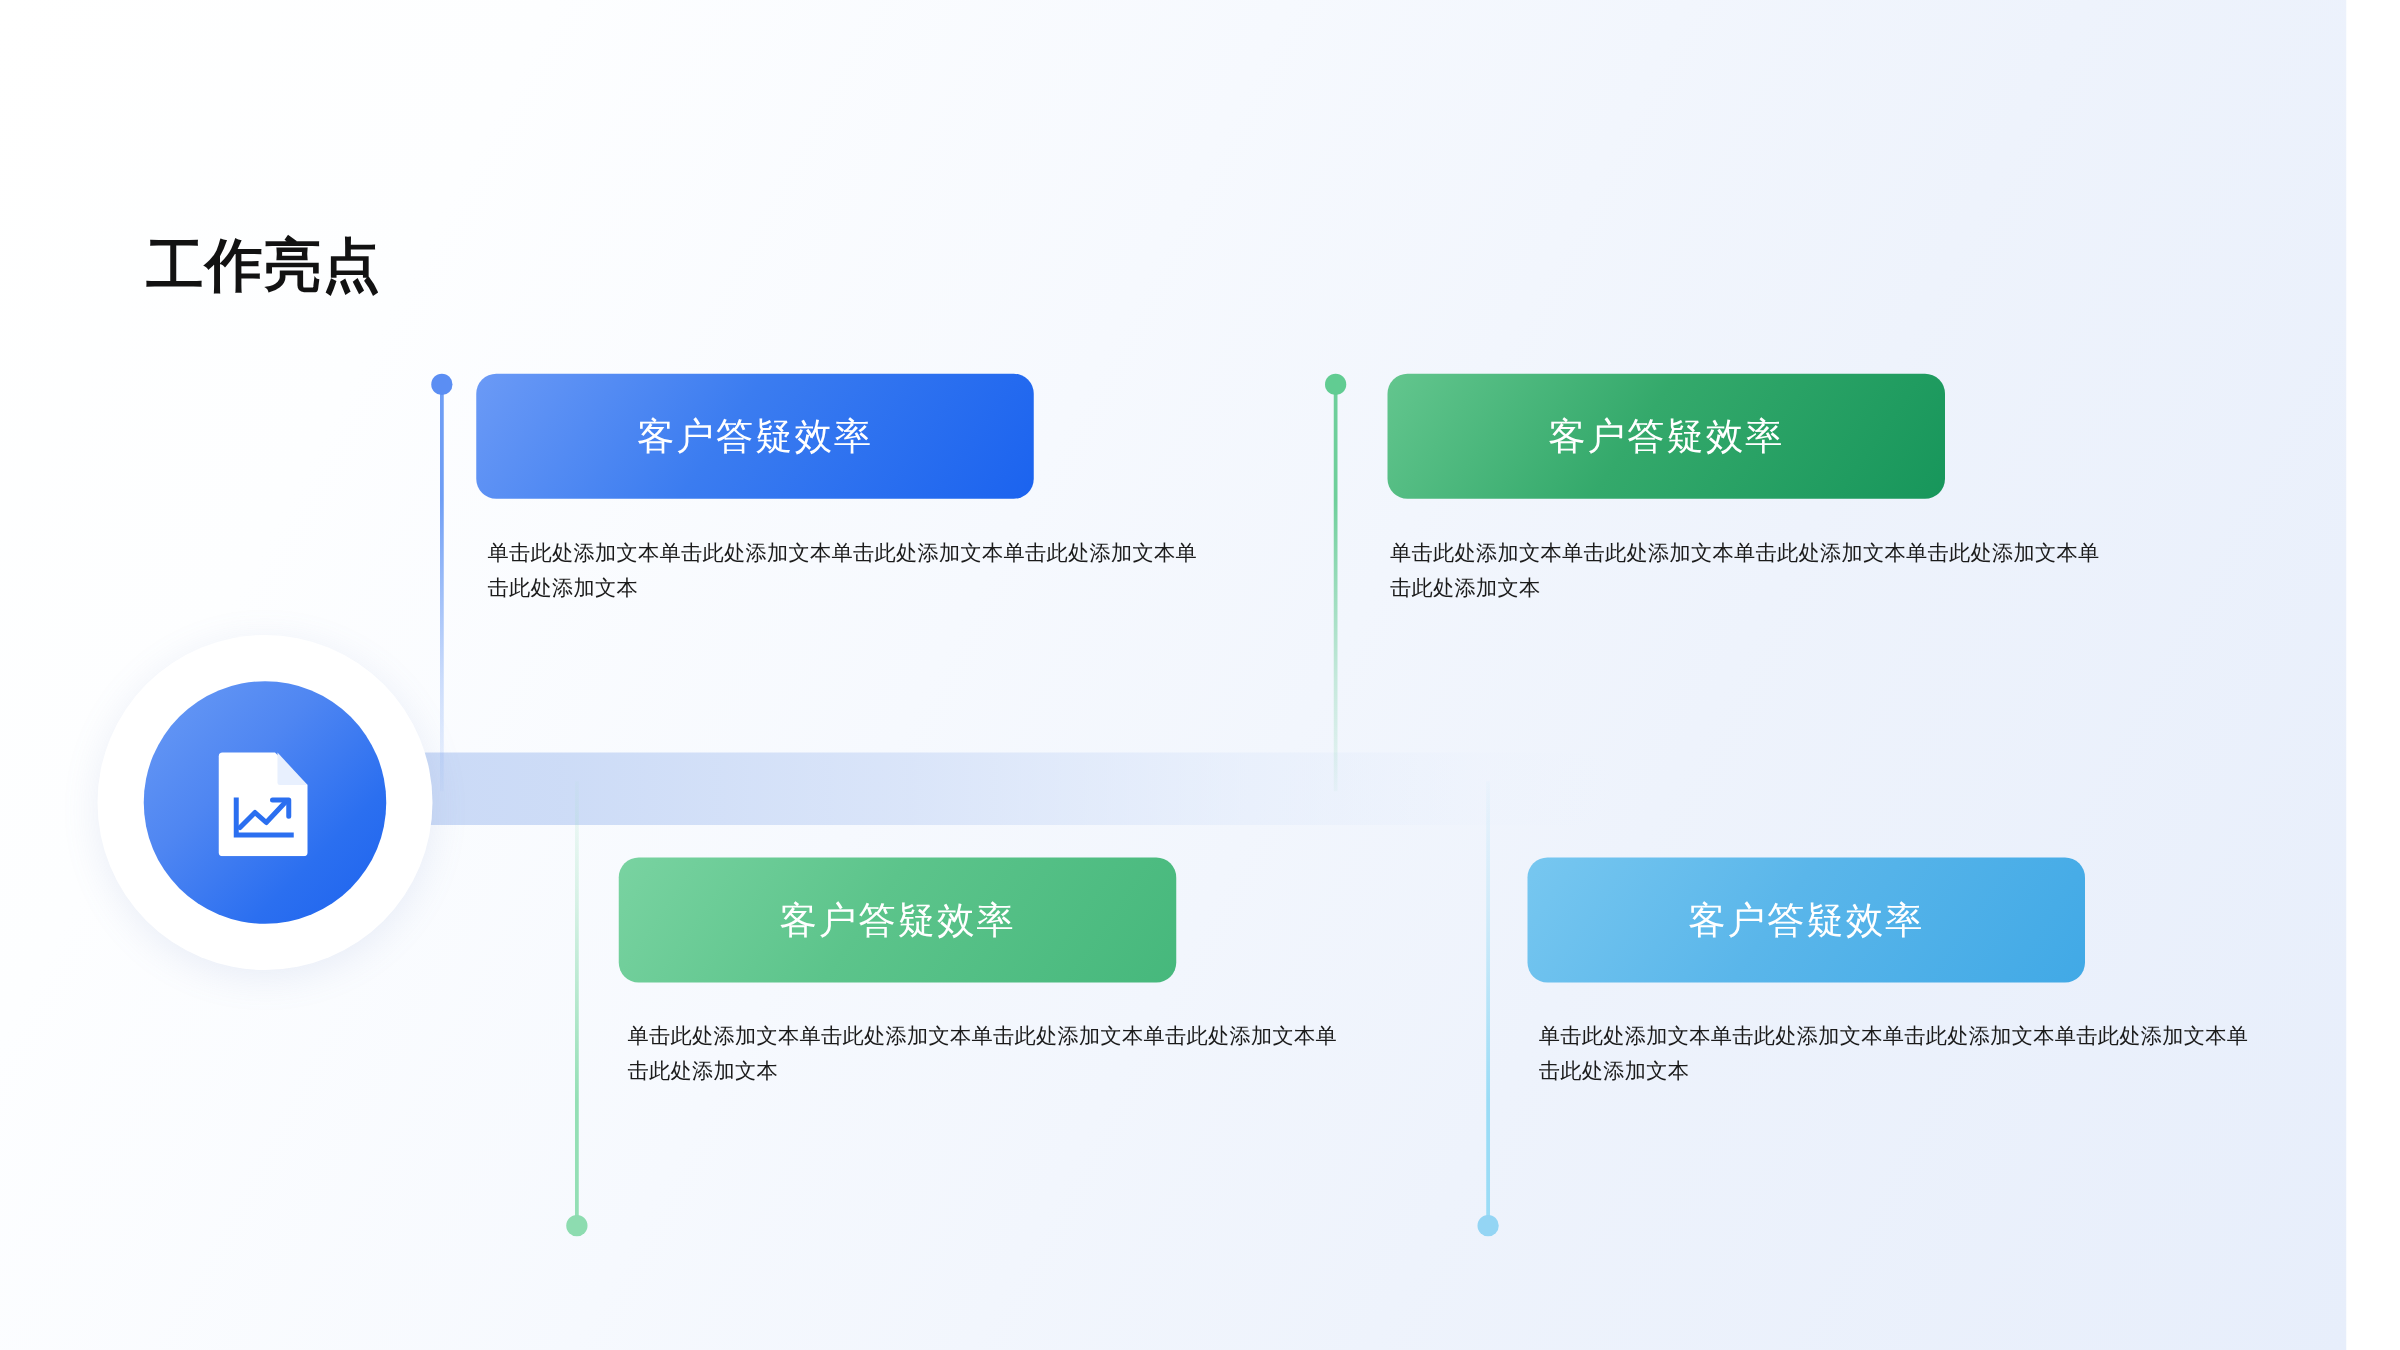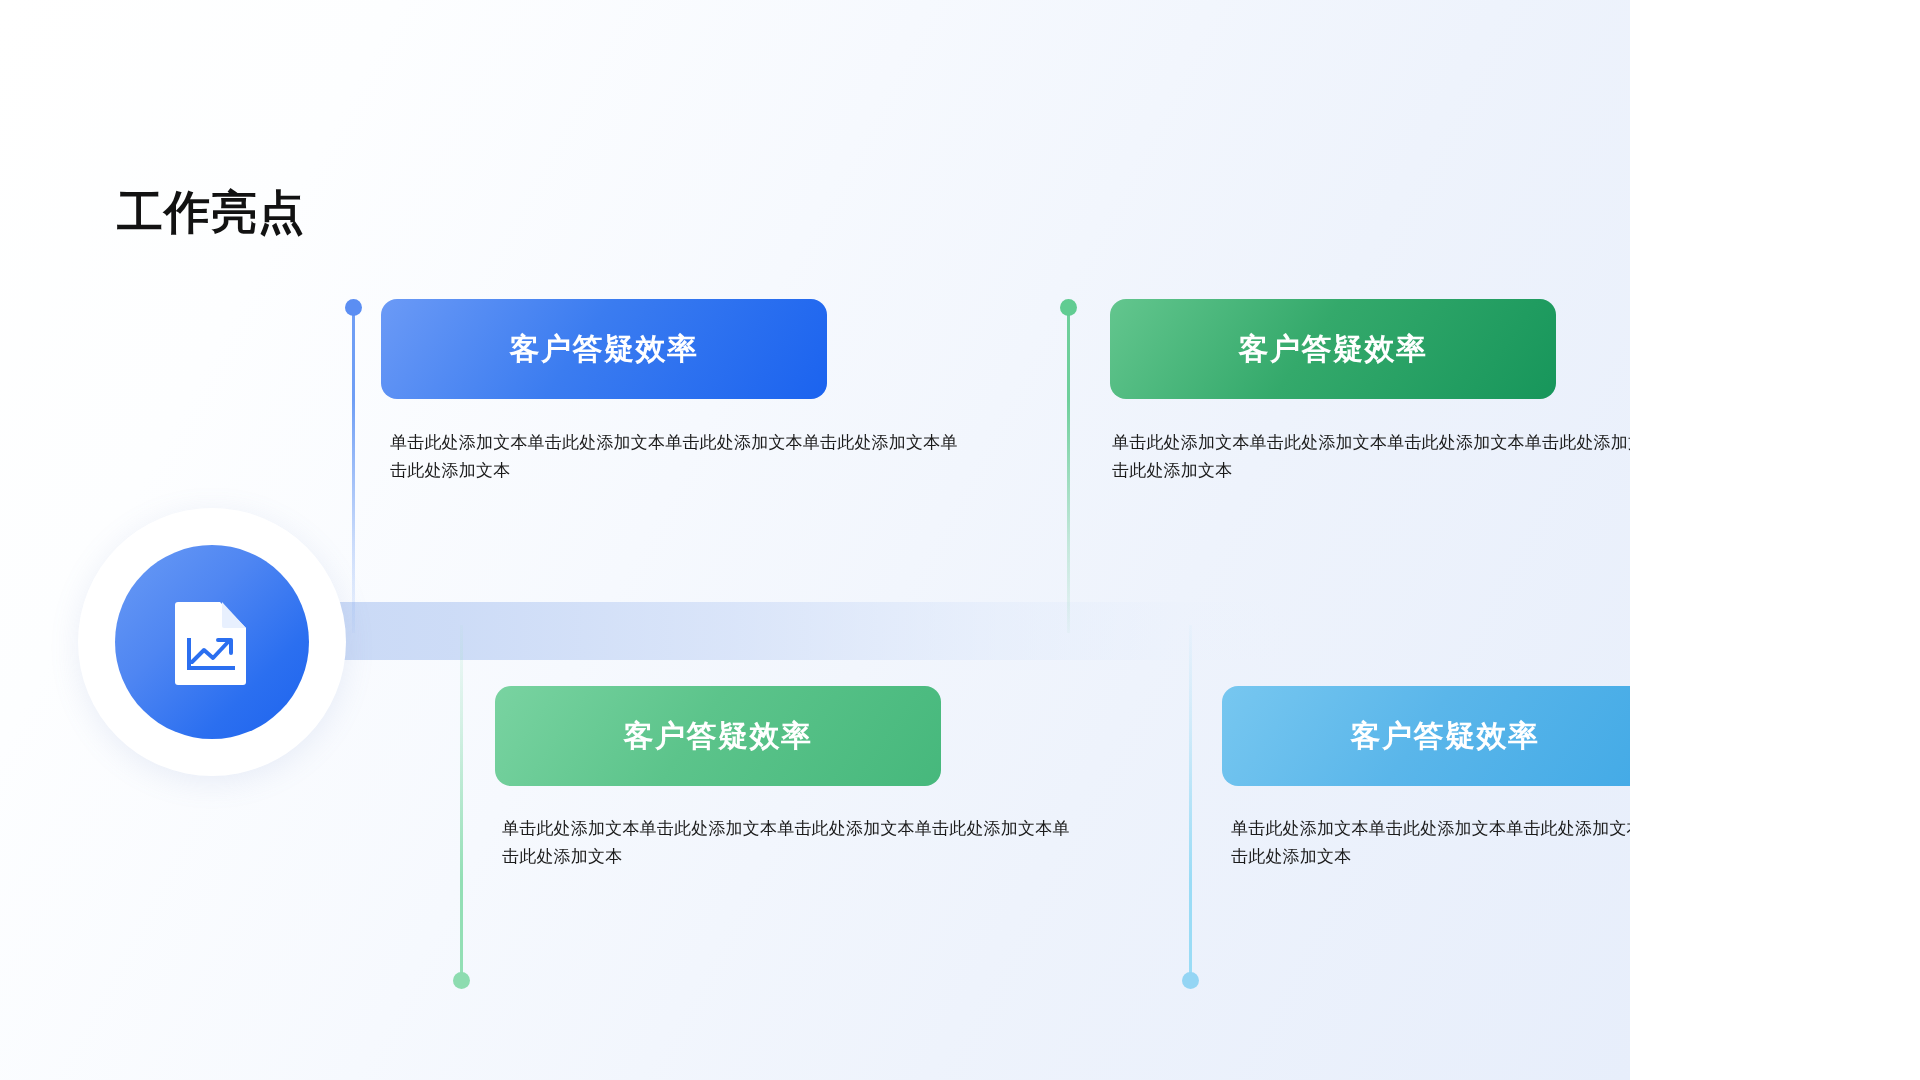--- a/index.html
+++ b/index.html
@@ -8,21 +8,21 @@
   }
   body {
     width: 1920px;
     height: 1080px;
     overflow: hidden;
     font-family: "Liberation Sans", "DejaVu Sans", sans-serif;
   }
 
   #slide {
     position: relative;
-    width: 1630px;
+    width: 1877px;
     height: 1080px;
     background: linear-gradient(118deg,
         #ffffff 0%,
         #fdfeff 18%,
         #f6f9fe 42%,
         #eef3fc 68%,
         #e7eefb 100%);
     overflow: hidden;
   }
 
@@ -96,21 +96,21 @@
   
   .card {
     position: absolute;
     border-radius: 16px;
     display: flex;
     align-items: center;
     justify-content: center;
   }
   .card-title {
     font-size: 30px;
-    font-weight: bold;
+    font-weight: normal;
     color: #ffffff;
     letter-spacing: 1.5px;
     white-space: nowrap;
   }
   .card-body {
     position: absolute;
     font-size: 17px;
     line-height: 1.62;
     color: #1b1b1b;
     letter-spacing: 0.2px;

